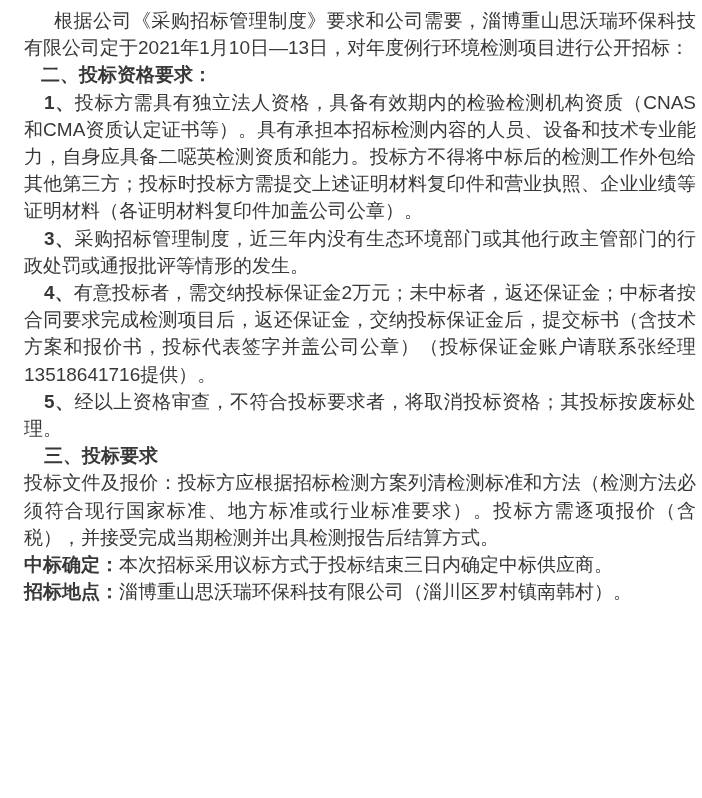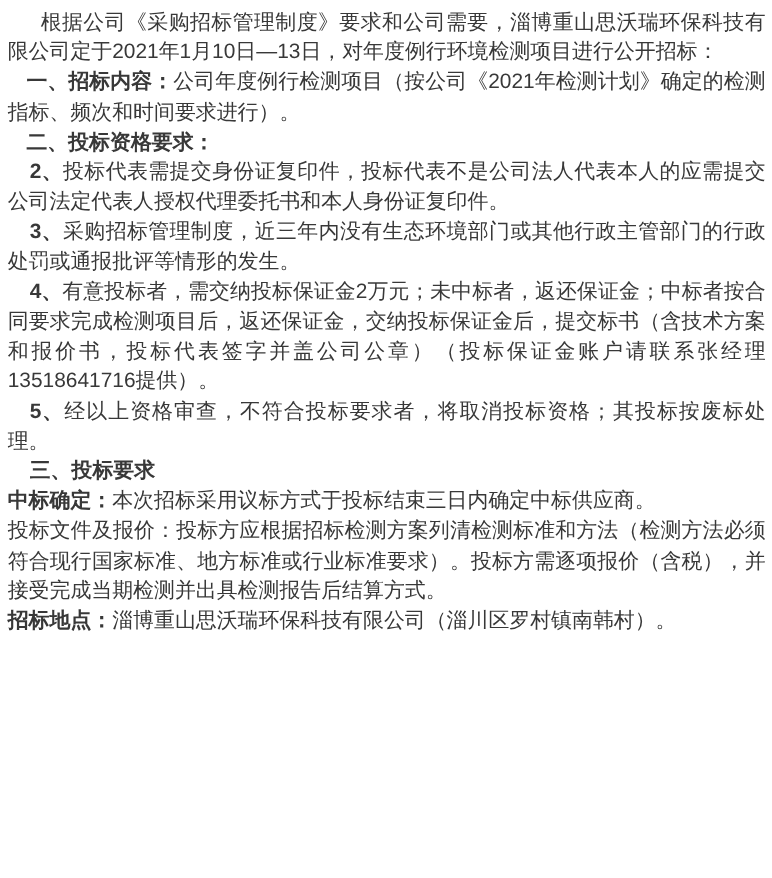--- a/index.html
+++ b/index.html
@@ -5,21 +5,21 @@
   html, body {
     margin: 0;
     padding: 0;
     background: #ffffff;
   }
   .page {
     width: 702px;
     height: 798px;
     box-sizing: border-box;
     background: #ffffff;
-    padding: 7px 6px 0 7px;
+    padding: 7px 6px 0 24px;
     font-family: "Liberation Sans", "DejaVu Sans", sans-serif;
     font-size: 19px;
     line-height: 27.2px;
     color: #383838;
     overflow: hidden;
   }
   .page p {
     margin: 0;
     padding: 0;
     text-align: justify;
@@ -31,56 +31,53 @@
 </style>
 </head>
 <body>
 
 <div class="page">
 
   <p class="ti-intro">
     <span>根据公司《采购招标管理制度》要求和公司需要，淄博重山思沃瑞环保科技有限公司定于2021年1月10日—13日，对年度例行环境检测项目进行公开招标：</span>
   </p>
 
-  <p class="ti-head">
-    <span class="bold">一、招标内容：</span><span>公司年度例行检测项目（按公司《2021年检测计划》确定的检测指标、频次和时间要求进行）。</span>
-  </p>
 
   <p class="ti-head">
     <span class="bold">二、投标资格要求：</span>
   </p>
 
+  <p class="ti-item">
+    <span class="bold">1、</span><span>投标方需具有独立法人资格，具备有效期内的检验检测机构资质（CNAS和CMA资质认定证书等）。具有承担本招标检测内容的人员、设备和技术专业能力，自身应具备二噁英检测资质和能力。投标方不得将中标后的检测工作外包给其他第三方；投标时投标方需提交上述证明材料复印件和营业执照、企业业绩等证明材料（各证明材料复印件加盖公司公章）。</span>
+  </p>
 
-  <p class="ti-item">
-    <span class="bold">2、</span><span>投标代表需提交身份证复印件，投标代表不是公司法人代表本人的应需提交公司法定代表人授权代理委托书和本人身份证复印件。</span>
-  </p>
 
   <p class="ti-item">
     <span class="bold">3、</span><span>采购招标管理制度，近三年内没有生态环境部门或其他行政主管部门的行政处罚或通报批评等情形的发生。</span>
   </p>
 
   <p class="ti-item">
     <span class="bold">4、</span><span>有意投标者，需交纳投标保证金2万元；未中标者，返还保证金；中标者按合同要求完成检测项目后，返还保证金，交纳投标保证金后，提交标书（含技术方案和报价书，投标代表签字并盖公司公章）（投标保证金账户请联系张经理13518641716提供）。</span>
   </p>
 
   <p class="ti-item">
     <span class="bold">5、</span><span>经以上资格审查，不符合投标要求者，将取消投标资格；其投标按废标处理。</span>
   </p>
 
   <p class="ti-item">
     <span class="bold">三、投标要求</span>
   </p>
 
 
   <p>
-    <span class="bold">中标确定：</span><span>本次招标采用议标方式于投标结束三日内确定中标供应商。</span>
+    <span>投标文件及报价：投标方应根据招标检测方案列清检测标准和方法（检测方法必须符合现行国家标准、地方标准或行业标准要求）。投标方需逐项报价（含税），并接受完成当期检测并出具检测报告后结算方式。</span>
   </p>
 
   <p>
-    <span>投标文件及报价：投标方应根据招标检测方案列清检测标准和方法（检测方法必须符合现行国家标准、地方标准或行业标准要求）。投标方需逐项报价（含税），并接受完成当期检测并出具检测报告后结算方式。</span>
+    <span class="bold">中标确定：</span><span>本次招标采用议标方式于投标结束三日内确定中标供应商。</span>
   </p>
 
   <p>
     <span class="bold">招标地点：</span><span>淄博重山思沃瑞环保科技有限公司（淄川区罗村镇南韩村）。</span>
   </p>
 
   <p>
     
   </p>
 

